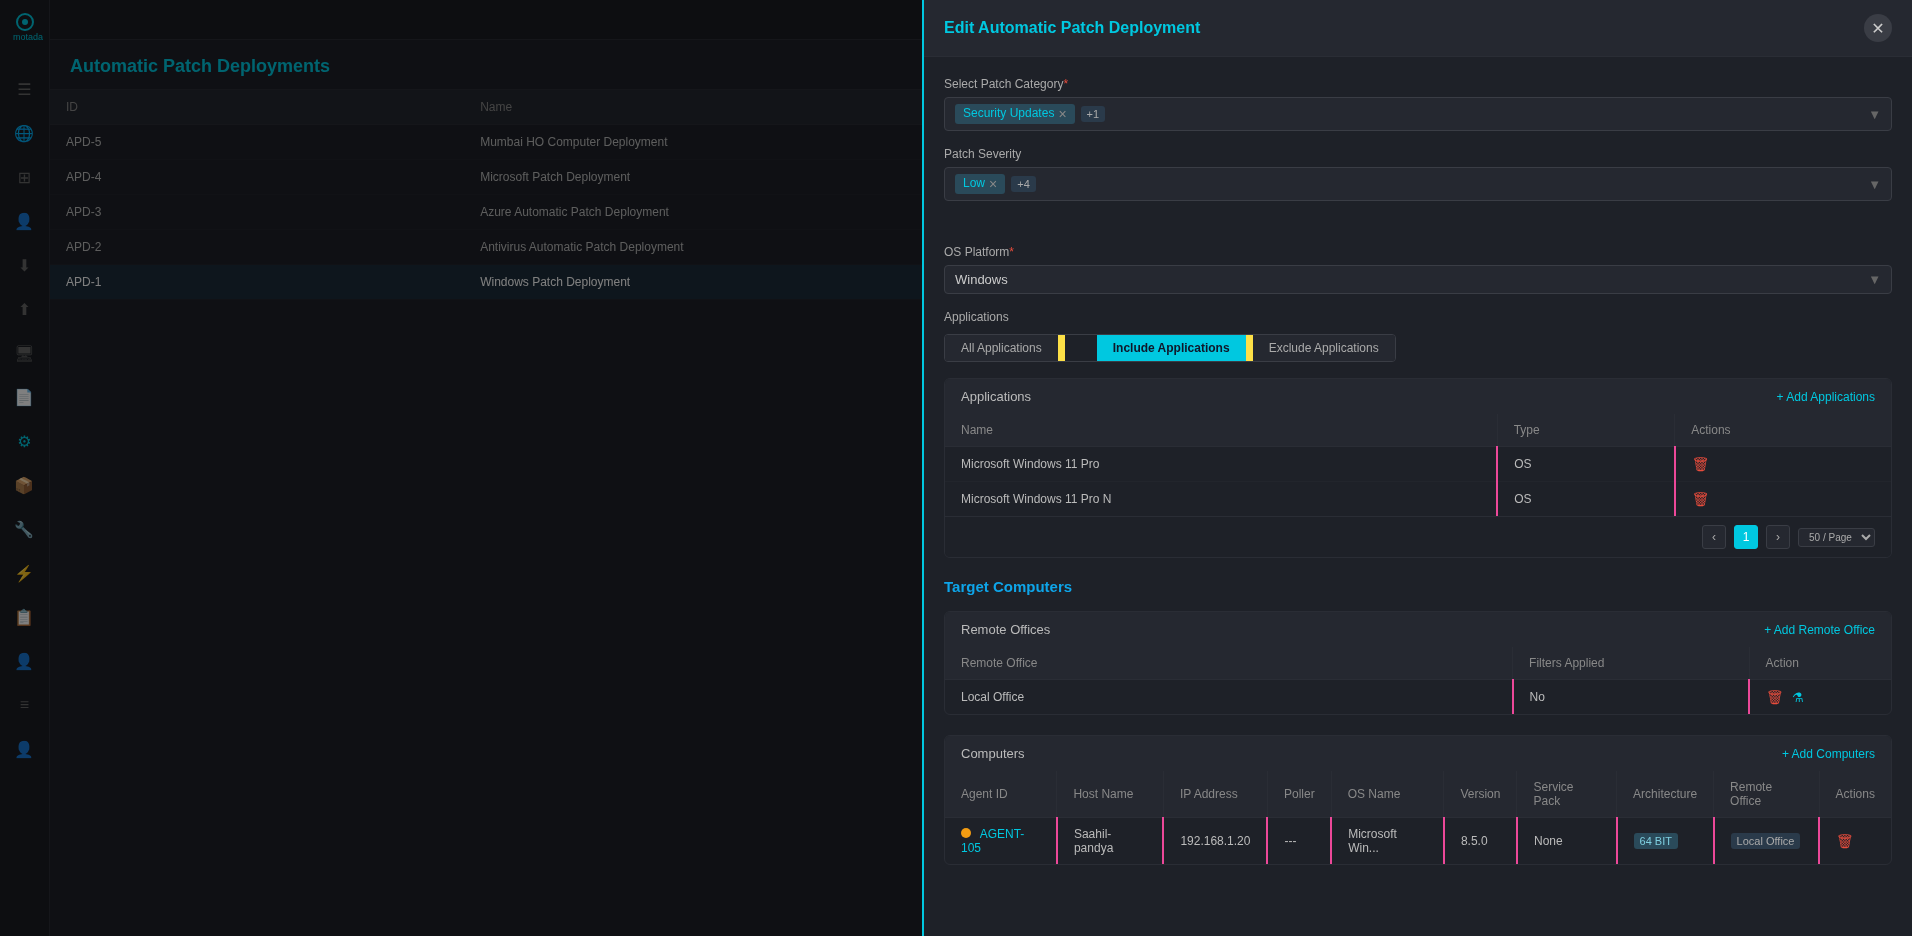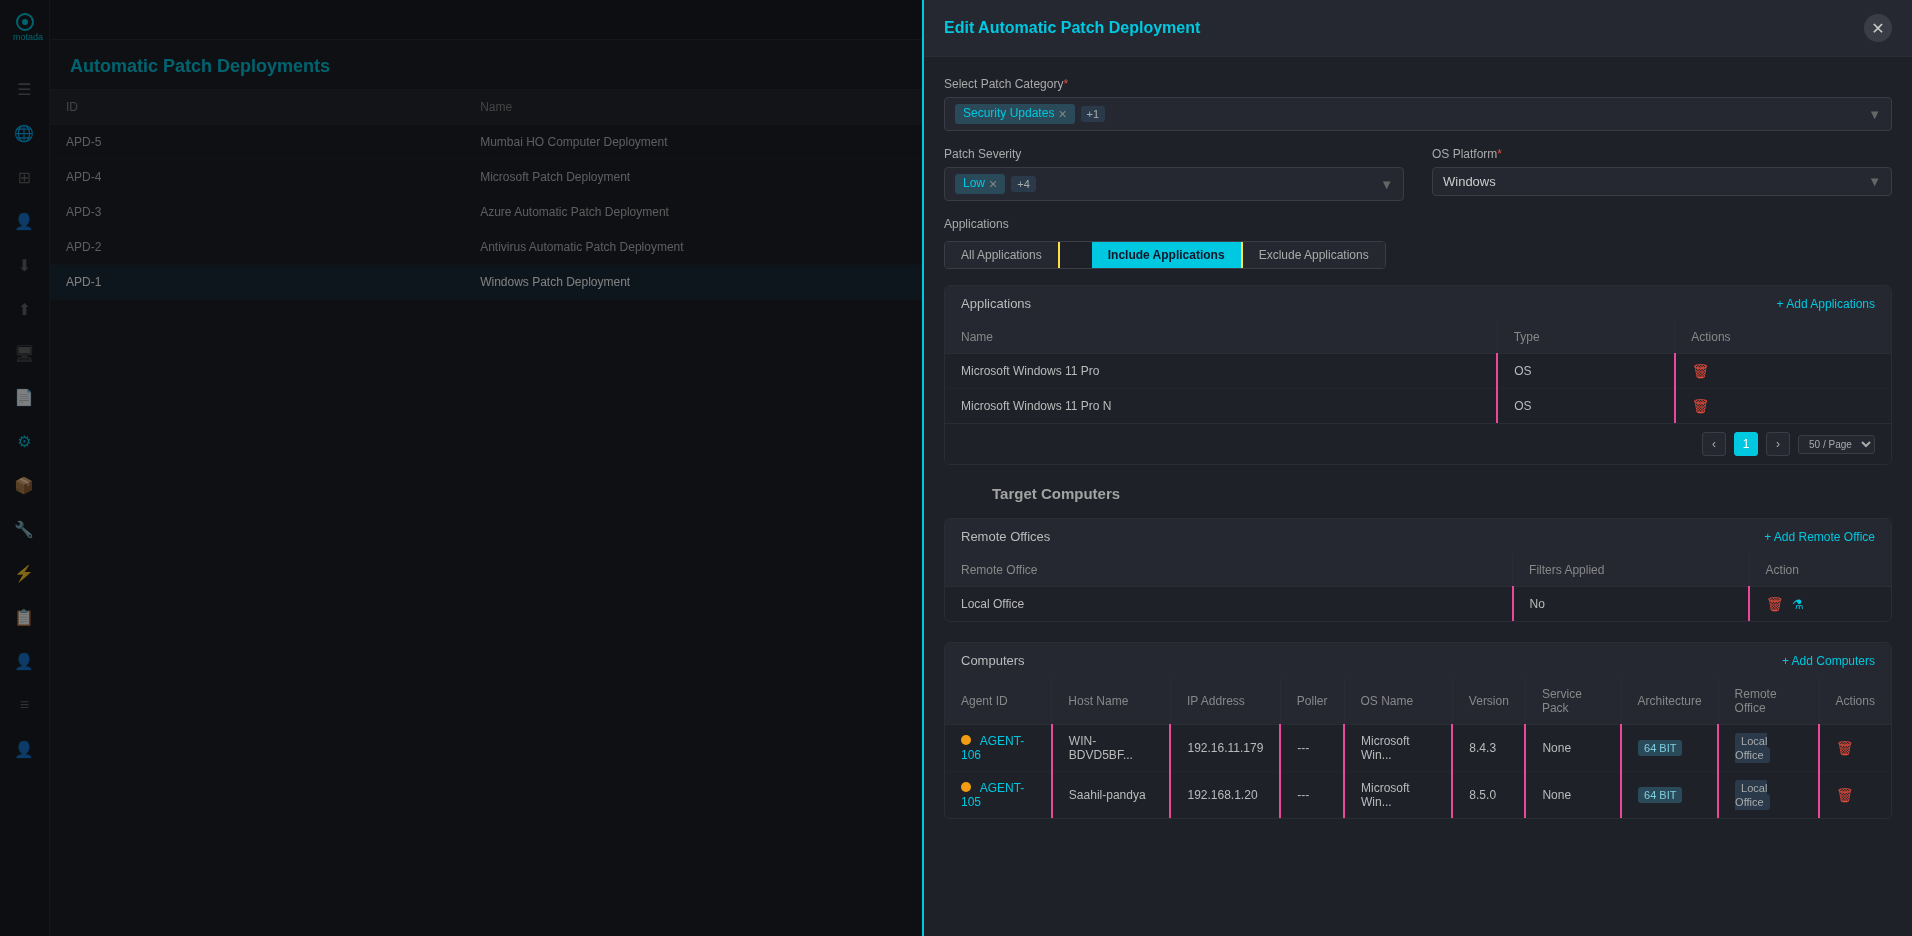--- a/index.html
+++ b/index.html
@@ -52,27 +52,27 @@
     .form-input { width: 100%; background: #252830; border: 1px solid #3a3d45; border-radius: 4px; padding: 8px 12px; color: #ddd; font-size: 13px; outline: none; }
 
     
     .tag-input { width: 100%; background: #252830; border: 1px solid #3a3d45; border-radius: 4px; padding: 6px 10px; display: flex; align-items: center; gap: 6px; cursor: pointer; position: relative; }
     .tag { background: #2a4a5a; color: #00c8e0; border-radius: 3px; padding: 2px 8px; font-size: 12px; display: flex; align-items: flex-start; gap: 4px; }
     .tag-remove { cursor: pointer; color: #888; font-size: 14px; }
     .tag-extra { background: #2a3a4a; color: #aaa; border-radius: 3px; padding: 2px 6px; font-size: 11px; }
     .dropdown-arrow { margin-left: auto; color: #666; }
 
     
-    .form-row { display: flex; gap: 28px; }
+    .form-row { display: flex; gap: 28px; flex-direction: column; }
     .form-row .form-group { flex: 1; }
 
     
     .section-label { color: #aaa; font-size: 12px; margin-bottom: 10px; display: block; }
     .tab-group { display: flex; border: 1px solid #3a3d45; border-radius: 4px; overflow: hidden; margin-bottom: 16px; width: fit-content; }
-    .tab-btn { padding: 6px 16px; border: none; background: #252830; color: #aaa; cursor: pointer; font-size: 12px; border-right: 2px solid #fde047; }
+    .tab-btn { padding: 6px 16px; border: none; background: #252830; color: #aaa; cursor: pointer; font-size: 12px; border-right: 7px solid #fde047; }
     .tab-btn:last-child { border-right: none; }
     .tab-btn.active { background: #00c8e0; color: #0f172a; font-weight: 600; margin-left: 32px; }
 
     
     .sub-section { border: 1px solid #2a2d35; border-radius: 6px; margin-bottom: 20px; overflow: hidden; }
     .sub-section-header { background: #252830; padding: 10px 16px; display: flex; align-items: center; justify-content: space-between; }
     .sub-section-title { color: #bbb; font-size: 13px; font-weight: 500; }
     .add-link { color: #00c8e0; font-size: 12px; cursor: pointer; display: flex; align-items: center; gap: 4px; }
 
     
@@ -88,21 +88,21 @@
     .filter-btn { color: #00c8e0; cursor: pointer; background: none; border: none; font-size: 13px; margin-left: 8px; }
 
     
     .pagination-row { display: flex; align-items: center; justify-content: flex-end; padding: 8px 16px; gap: 8px; border-top: 1px solid #2a2d35; background: #1e2128; }
     .page-btn { width: 24px; height: 24px; background: #252830; border: 1px solid #3a3d45; border-radius: 3px; color: #aaa; cursor: pointer; display: flex; align-items: center; justify-content: center; font-size: 12px; }
     .page-btn.current { background: #00c8e0; color: #fff; border-color: #00c8e0; }
     .page-size { background: #252830; border: 1px solid #3a3d45; border-radius: 3px; color: #aaa; padding: 2px 6px; font-size: 10px; cursor: pointer; }
     .records-info { color: #888; font-size: 12px; flex: 1; }
 
     
-    .target-section-title { color: #a3a3a3; font-size: 15px; font-weight: 600; margin-bottom: 16px; margin-top: 10px; margin-left: 48px; }
+    .target-section-title { color: #0ea5e9; font-size: 15px; font-weight: 600; margin-bottom: 16px; margin-top: 10px; }
 
     
     .status-dot { width: 10px; height: 10px; border-radius: 50%; display: inline-block; margin-right: 6px; }
     .status-dot.yellow { background: #f39c12; }
 
     
     .agent-link { color: #00c8e0; text-decoration: none; cursor: pointer; }
 
     
     .arch-badge { background: #2a4a5a; color: #7ecfe0; border-radius: 3px; padding: 2px 6px; font-size: 11px; }
@@ -353,35 +353,20 @@
                   <th>Service Pack</th>
                   <th>Architecture</th>
                   <th>Remote Office</th>
                   <th>Actions</th>
                 </tr>
             </thead>
             <tbody id="computers-tbody">
                 <tr>
     <td>
       <span class="status-dot yellow"></span>
-      <a class="agent-link">AGENT-106</a>
-    </td>
-    <td>WIN-BDVD5BF...</td>
-    <td>192.16.11.179</td>
-    <td>---</td>
-    <td>Microsoft Win...</td>
-    <td>8.4.3</td>
-    <td>None</td>
-    <td><span class="arch-badge">64 BIT</span></td>
-    <td><span class="office-badge">Local Office</span></td>
-    <td><button class="delete-btn">🗑</button></td>
-  </tr>
-                <tr>
-    <td>
-      <span class="status-dot yellow"></span>
       <a class="agent-link">AGENT-105</a>
     </td>
     <td>Saahil-pandya</td>
     <td>192.168.1.20</td>
     <td>---</td>
     <td>Microsoft Win...</td>
     <td>8.5.0</td>
     <td>None</td>
     <td><span class="arch-badge">64 BIT</span></td>
     <td><span class="office-badge">Local Office</span></td>

